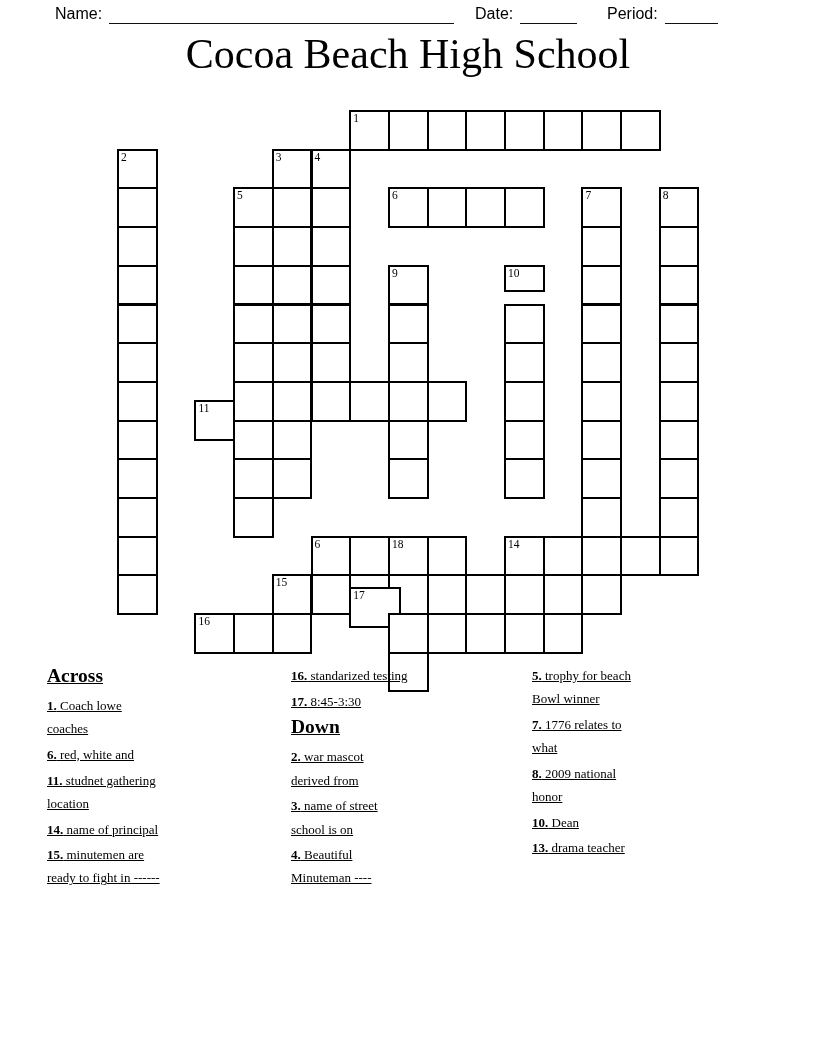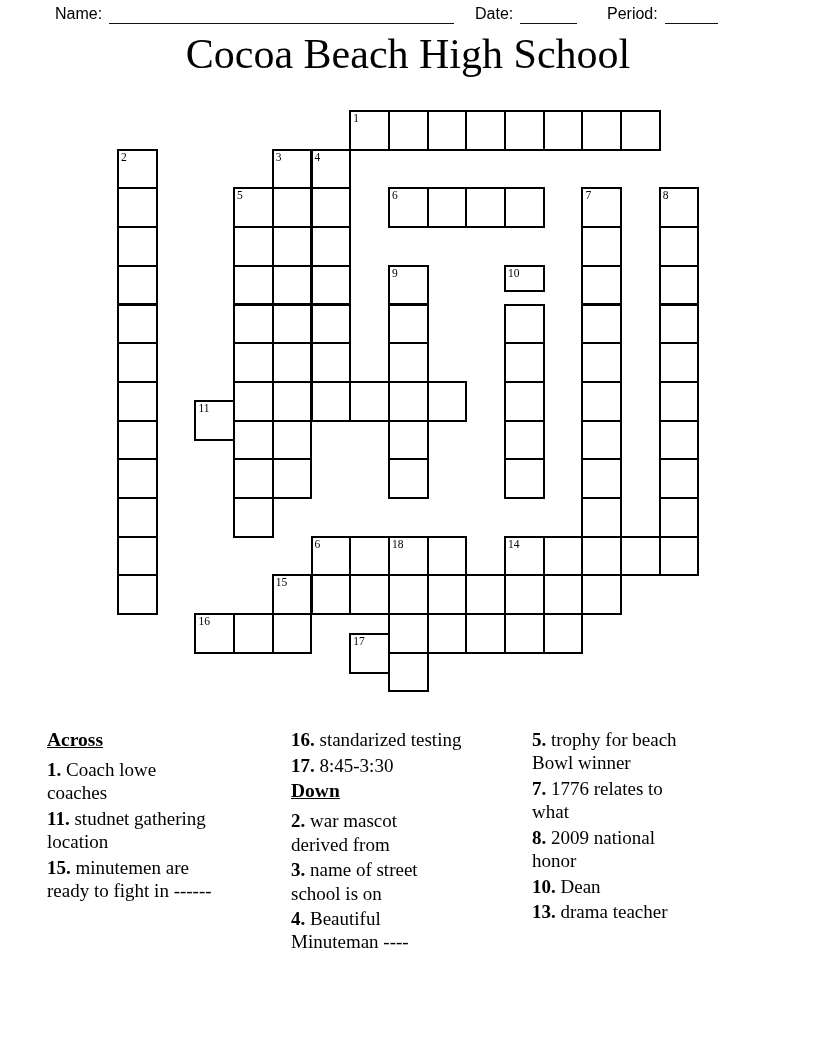--- a/index.html
+++ b/index.html
@@ -15,27 +15,27 @@
   #g-period{left:607px;}#g-period .blank{width:53px;}
   
   .title{position:absolute;top:30px;left:0;width:816px;text-align:center;
          font-size:42px;line-height:1.15;font-family:"Liberation Serif",serif;}
   
   #grid{position:absolute;left:0;top:0;width:816px;height:700px;}
   .cell{position:absolute;box-sizing:border-box;border:2px solid #000;background:#fff;}
   .cellnum{position:absolute;top:0px;left:2px;font-size:11.5px;line-height:13px;
            font-family:"Liberation Serif",serif;}
   
-  .clue-col{position:absolute;top:728px;}
+  .clue-col{position:absolute;top:664px;text-decoration:underline;}
   #col-0{left:47px;width:236px;}
   #col-1{left:291px;width:230px;}
   #col-2{left:532px;width:240px;}
   .clue-header{font-size:19.5px;font-weight:bold;text-decoration:underline;
                margin:0 0 7px 0;line-height:23px;}
-  .clue{font-size:19px;line-height:23.2px;margin:0 0 2.5px 0;}
+  .clue{font-size:13px;line-height:23.2px;margin:0 0 2.5px 0;}
   .clue b{font-weight:bold;}
   .clue .txt{white-space:pre-line;}
 </style>
 </head>
 <body>
 
 <div class="page">
 
   <div class="hdr-group" id="g-name">
     <span class="hdr-label">Name:</span>
@@ -181,37 +181,39 @@
       <div class="cell" style="left: 426.6px; top: 574.4px; width: 40.7px; height: 40.7px;"></div>
       <div class="cell" style="left: 465.3px; top: 574.4px; width: 40.7px; height: 40.7px;"></div>
       <div class="cell" style="left: 504px; top: 574.4px; width: 40.7px; height: 40.7px;"></div>
       <div class="cell" style="left: 542.7px; top: 574.4px; width: 40.7px; height: 40.7px;"></div>
       <div class="cell" style="left: 581.4px; top: 574.4px; width: 40.7px; height: 40.7px;"></div>
       <div class="cell" style="left: 194.4px; top: 613.1px; width: 64px; height: 40.7px;">
         <span class="cellnum">16</span>
       </div>
       <div class="cell" style="left: 233.1px; top: 613.1px; width: 40.7px; height: 40.7px;"></div>
       <div class="cell" style="left: 271.8px; top: 613.1px; width: 40.7px; height: 40.7px;"></div>
-      <div class="cell" style="left: 349.2px; top: 633px; width: 52px; height: 40.7px; text-decoration: underline;">
+      <div class="cell" style="left: 349.2px; top: 587px; width: 52px; height: 40.7px; text-decoration: underline;">
         <span class="cellnum">17</span>
       </div>
       <div class="cell" style="left: 387.9px; top: 613.1px; width: 40.7px; height: 40.7px;"></div>
       <div class="cell" style="left: 426.6px; top: 613.1px; width: 40.7px; height: 40.7px;"></div>
       <div class="cell" style="left: 465.3px; top: 613.1px; width: 40.7px; height: 40.7px;"></div>
       <div class="cell" style="left: 504px; top: 613.1px; width: 40.7px; height: 40.7px;"></div>
       <div class="cell" style="left: 542.7px; top: 613.1px; width: 40.7px; height: 40.7px;"></div>
       <div class="cell" style="left: 387.9px; top: 651.8px; width: 40.7px; height: 40.7px;"></div>
     </div>
 
   <div class="clue-col" id="col-0">
       <div class="clue-header">Across</div>
       <div class="clue"><b>1.</b><span class="txt"> Coach lowe
 coaches</span></div>
+      <div class="clue"><b>6.</b><span class="txt"> red, white and</span></div>
       <div class="clue"><b>11.</b><span class="txt"> studnet gathering
 location</span></div>
+      <div class="clue"><b>14.</b><span class="txt"> name of principal</span></div>
       <div class="clue"><b>15.</b><span class="txt"> minutemen are
 ready to fight in ------</span></div>
     </div>
   <div class="clue-col" id="col-1">
       <div class="clue"><b>16.</b><span class="txt"> standarized testing</span></div>
       <div class="clue"><b>17.</b><span class="txt"> 8:45-3:30</span></div>
       <div class="clue-header">Down</div>
       <div class="clue"><b>2.</b><span class="txt"> war mascot
 derived from</span></div>
       <div class="clue"><b>3.</b><span class="txt"> name of street

